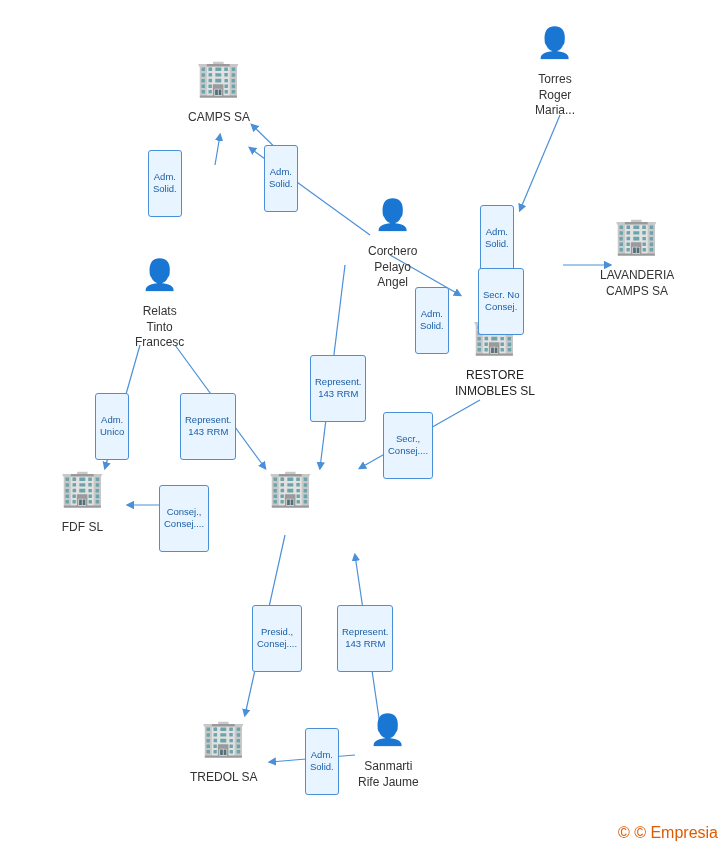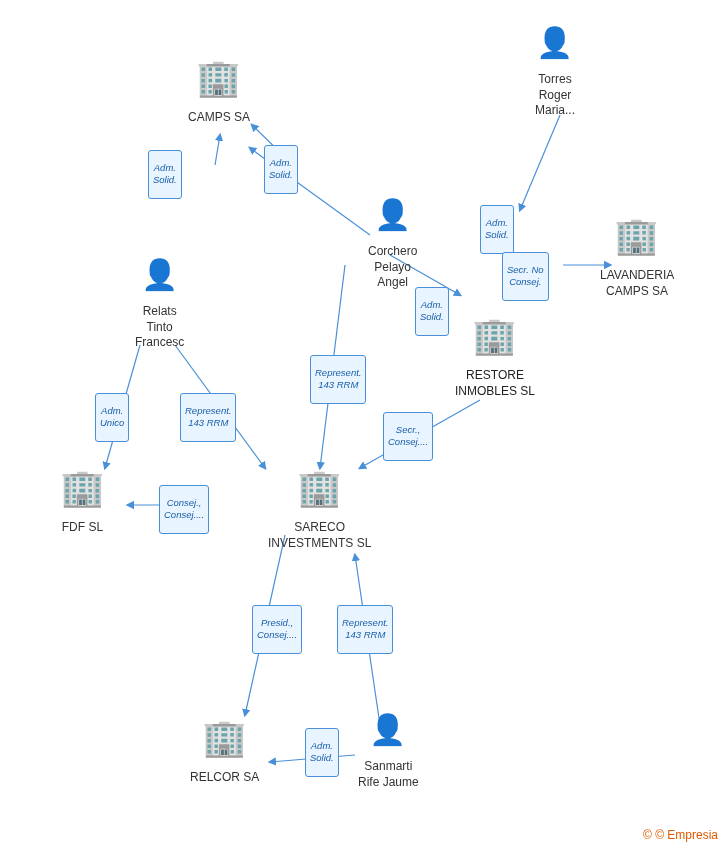--- a/index.html
+++ b/index.html
@@ -48,32 +48,31 @@
       margin-top: 14px;
       white-space: nowrap;
       line-height: 1.3;
     }
     .badge {
       position: absolute;
       border: 1.5px solid #4a90d9;
       background: #e8f4ff;
       color: #1a5fa8;
       font-size: 9.5px;
-      padding: 11px 4px;
+      padding: 20px 4px;
       border-radius: 3px;
       text-align: center;
       line-height: 1.3;
       white-space: nowrap;
-      font-style: italic;
     }
     .watermark {
       position: absolute;
       bottom: 8px;
       right: 10px;
-      font-size: 12px;
+      font-size: 16px;
       color: #888;
     }
     .watermark span { color: #e05a00; }
   </style>
 </head>
 <body>
 
 <div class="canvas">
 
   <svg class="lines">
@@ -137,42 +136,41 @@
     <div class="node-label" style="font-weight:normal; color:#222;">RESTORE<br>INMOBLES SL</div>
   </div>
 
   <div class="node" style="left:600px; top:218px;">
     <div class="building-icon building-gray">🏢</div>
     <div class="node-label">LAVANDERIA<br>CAMPS SA</div>
   </div>
 
   <div class="node" style="left:268px; top:470px;">
     <div class="building-icon building-gray">🏢</div>
-    <div class="node-label">SARECO<br>INVESTMENTS SL</div>
   </div>
 
   <div class="node" style="left:60px; top:470px;">
     <div class="building-icon building-gray">🏢</div>
     <div class="node-label">FDF SL</div>
   </div>
 
   <div class="node" style="left:190px; top:720px;">
     <div class="building-icon building-gray">🏢</div>
-    <div class="node-label">RELCOR SA</div>
+    <div class="node-label">TREDOL SA</div>
   </div>
 
   <div class="node" style="left:358px; top:715px;">
     <div class="person-icon">👤</div>
     <div class="node-label">Sanmarti<br>Rife Jaume</div>
   </div>
 
   <div class="badge" style="left:148px; top:150px;">Adm.<br>Solid.</div>
   <div class="badge" style="left:264px; top:145px;">Adm.<br>Solid.</div>
   <div class="badge" style="left:480px; top:205px;">Adm.<br>Solid.</div>
-  <div class="badge" style="left:478px; top:252px;margin-left:24px;">Secr. No<br>Consej.</div>
+  <div class="badge" style="left:478px; top:268px;">Secr. No<br>Consej.</div>
   <div class="badge" style="left:415px; top:287px;">Adm.<br>Solid.</div>
   <div class="badge" style="left:95px; top:393px;">Adm.<br>Unico</div>
   <div class="badge" style="left:180px; top:393px;">Represent.<br>143 RRM</div>
   <div class="badge" style="left:310px; top:355px;">Represent.<br>143 RRM</div>
   <div class="badge" style="left:383px; top:412px;text-align:center;">Secr.,<br>Consej....</div>
   <div class="badge" style="left:159px; top:485px;">Consej.,<br>Consej....</div>
   <div class="badge" style="left:252px; top:605px;">Presid.,<br>Consej....</div>
   <div class="badge" style="left:337px; top:605px;">Represent.<br>143 RRM</div>
   <div class="badge" style="left:305px; top:728px;">Adm.<br>Solid.</div>
 

